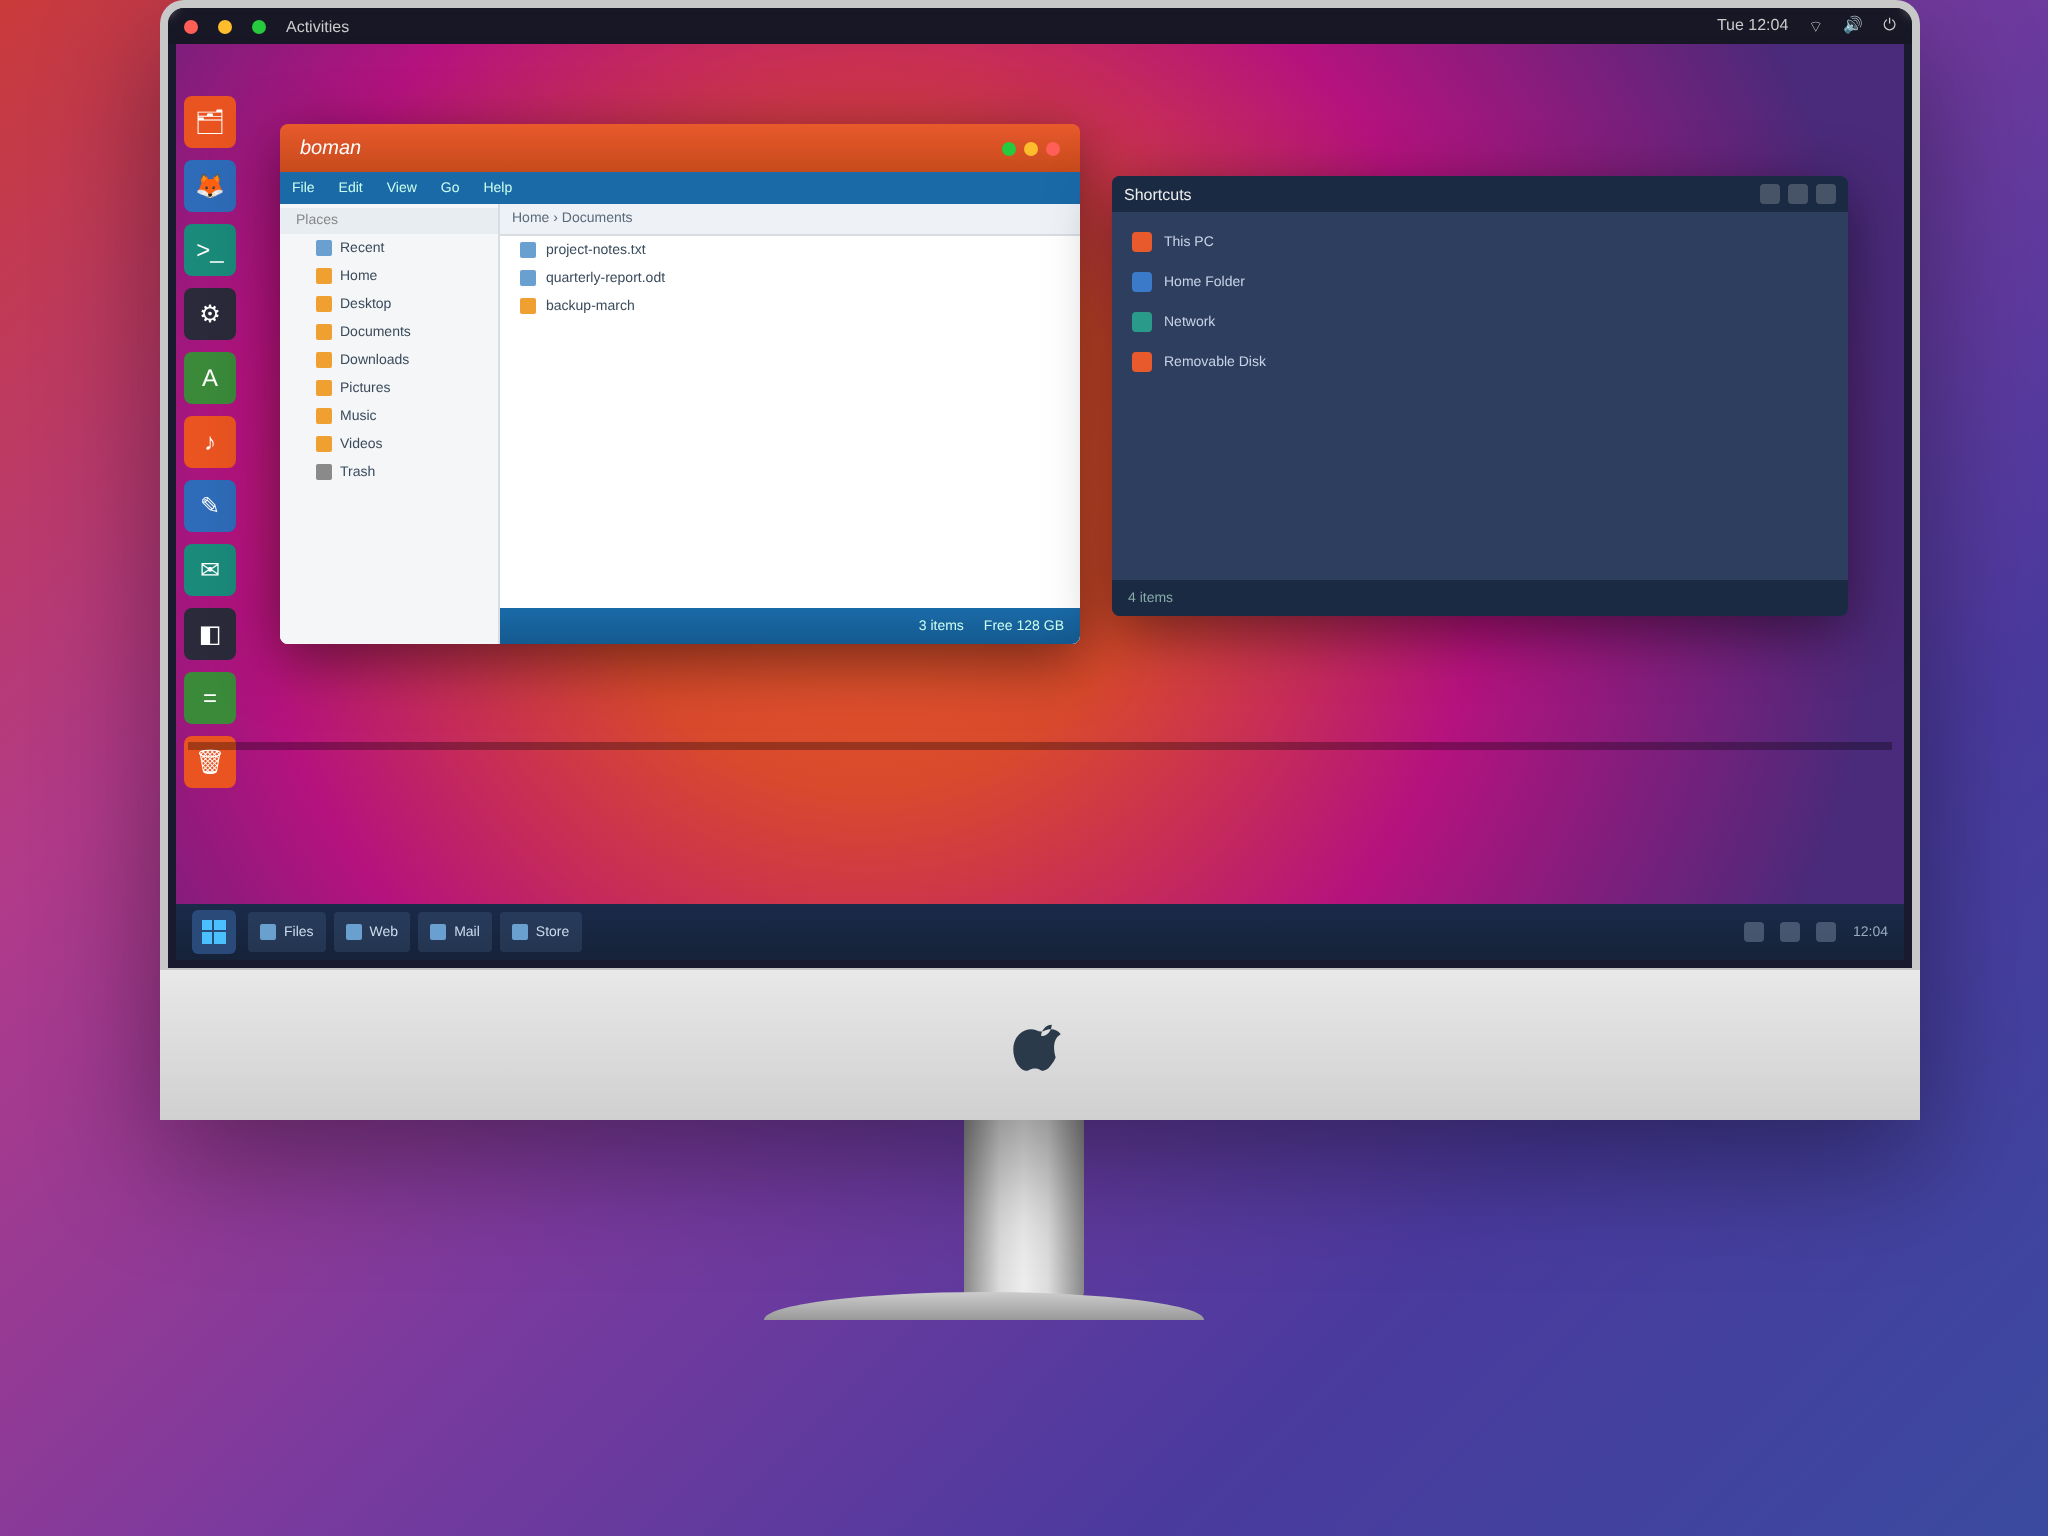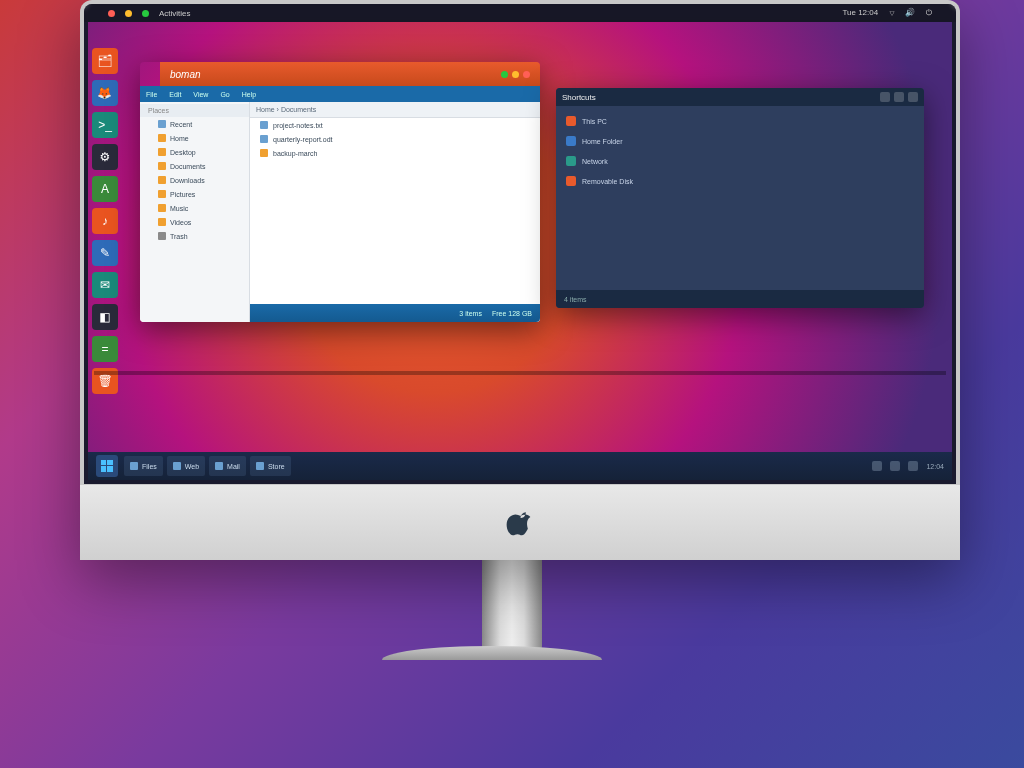--- a/index.html
+++ b/index.html
@@ -36,21 +36,21 @@
 
   
   .desktop {
     position: absolute; inset: 18px 4px 4px 4px;
     background: radial-gradient(circle at 40% 50%, #e85a2c 0%, #d94a2c 25%, #b5127e 55%, #4a2a7a 90%);
   }
   
   .menubar {
     position:absolute; top:0; left:0; right:0; height:18px;
     background: rgba(20,20,30,0.5); backdrop-filter: blur(2px);
-    display:flex; align-items:center; padding:0 24px; font-size:8px; color:#ccc;
+    display:flex; align-items:center; padding:0 8px; font-size:8px; color:#ccc;
   }
   .menubar .left { display:flex; gap:10px; align-items:center;}
   .menubar .right { margin-left:auto; display:flex; gap:10px; align-items:flex-start;}
   .traffic-dot { width:7px; height:7px; border-radius:50%;}
   .td-r{background:#ff5f56;}.td-y{background:#ffbd2e;}.td-g{background:#27c93f;}
 
   
   .launcher {
     position:absolute; left:2px; top:22px; width:32px; bottom:28px;
     display:flex; flex-direction:column; gap:6px; padding:4px 2px;
@@ -77,21 +77,21 @@
   }
   .titlebar {
     height:18px; display:flex; align-items:center; padding:0 6px; gap:6px;
     color:#eee;
   }
   .win-controls { display:flex; gap:4px; margin-left:auto;}
   .win-btn { width:10px; height:10px; border-radius:2px; background:rgba(255,255,255,0.2);}
 
   
   .win-left { left:52px; top:40px; width:400px; height:260px; }
-  .win-left .brand-bar { background:linear-gradient(#e85a2c,#c74a1c); height:24px; display:flex; align-items:center; padding:0 10px; color:#fff; font-size:10px; font-style:italic; font-family:Georgia, serif;margin-left:20px;}
+  .win-left .brand-bar { background:linear-gradient(#e85a2c,#c74a1c); height:24px; display:flex; align-items:center; padding:0 10px; color:#fff; font-size:10px; font-style:italic; font-family:Georgia, serif;}
   .win-left .brand-bar .dots{ margin-left:auto; display:flex; gap:4px;}
   .win-left-inner { flex:1; display:flex; background:#fff; position:relative;}
   
   .tabs-row { position:absolute; top:0; left:0; right:0; height:16px; background:#1a6aa8; display:flex; align-items:center; padding:0 6px; color:#cfe; font-size:7px; gap:12px;}
   .sidebar-panel {
     width:110px; background:#f4f6f8; border-right:1px solid #d8dde3;
     display:flex; flex-direction:column; padding-top:18px;
   }
   .sidebar-panel .hdr { padding:3px 8px; font-size:7px; color:#888; background:#e8edf2;}
   .sidebar-panel .item { padding:3px 8px 3px 18px; font-size:7px; color:#3a4a5a; display:flex; align-items:center; gap:4px;}

